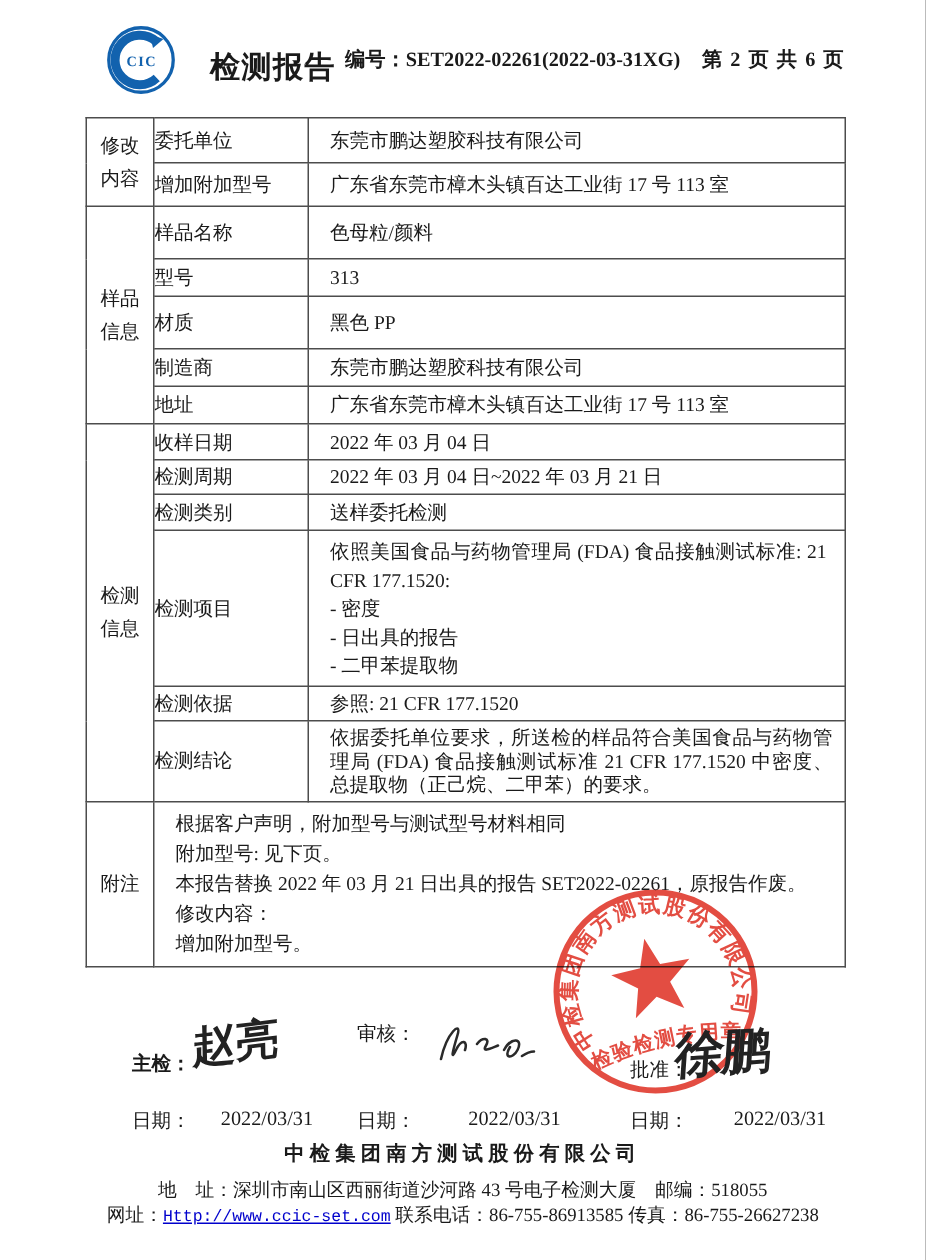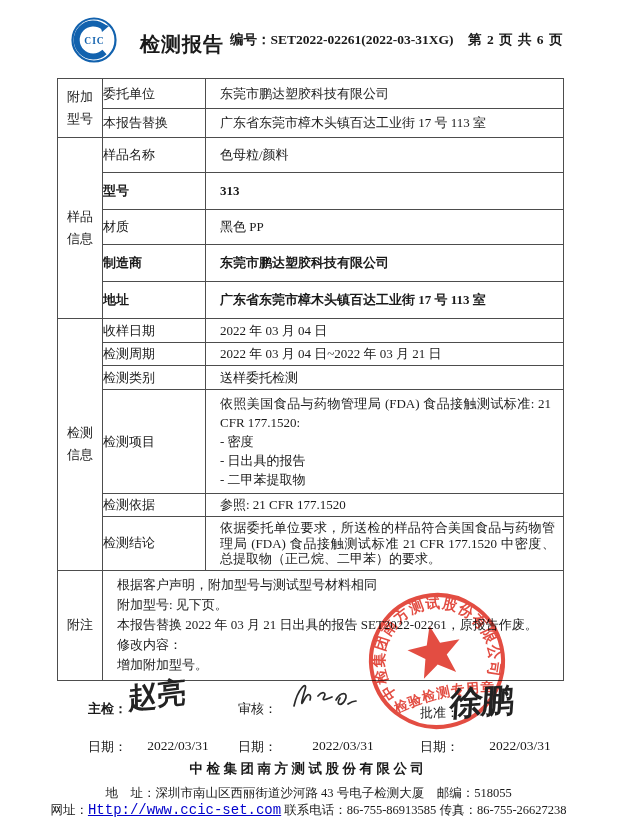--- a/index.html
+++ b/index.html
@@ -18,41 +18,41 @@
   .report-title { position:absolute; left:140px; top:31px; font-size:20px; font-weight:bold; letter-spacing:1px; }
   .report-no { position:absolute; left:230px; top:31px; font-size:13.5px; font-weight:bold; }
   .page-indicator { position:absolute; left:468px; top:31px; font-size:13.5px; font-weight:bold; letter-spacing:1px; }
   
   .tbl-wrap { position:absolute; left:57px; top:78px; }
   table.report { border-collapse: collapse; table-layout: fixed; width:506px; }
   table.report td { border:1px solid #4d4d4d; font-size:13px; vertical-align:middle; overflow:hidden; }
   td.sec { text-align:center; padding:0 9px; line-height:22px; }
   td.lbl { }
   td.val { padding-left:14px; padding-right:10px; }
-  tr.h30{height:30px;} tr.h29{height:29px;} tr.h35{height:35px;} tr.h33{height:37px;font-weight:bold;}
+  tr.h30{height:30px;} tr.h29{height:29px;} tr.h35{height:35px;} tr.h33{height:25px;}
   tr.h24{height:24px;} tr.h23{height:23px;} tr.h96{height:96px;} tr.h47{height:47px;} tr.h102{height:102px;}
   td.items { vertical-align:middle; padding:4px 12px 4px 14px; line-height:19px; }
   td.items .line { line-height:19px; }
   td.concl { line-height:15.5px; font-size:12.5px; padding:3px 8px 3px 14px; text-align:justify; }
   td.notes { vertical-align:middle; padding:4px 10px 4px 14px; }
   td.notes .line { line-height:20.2px; }
   
   .sig-label { position:absolute; font-size:13px; }
   .date-label { position:absolute; font-size:13px; }
   .date-value { position:absolute; font-size:13.5px; width:80px; text-align:center; }
   .handsig { position:absolute; font-weight:bold; color:#222; white-space:nowrap; }
   .sig-inspector { left:128px; top:676px; font-size:29px; transform:rotate(-7deg) skewX(-6deg); }
   .sig-approver { left:450px; top:680px; font-size:33px; transform:rotate(-4deg) skewX(-8deg); z-index:6; letter-spacing:-2px; }
   .sig-reviewer-svg { position:absolute; left:288px; top:676px; }
   .stamp { position:absolute; left:362px; top:588px; width:150px; height:150px; opacity:0.88; z-index:5; mix-blend-mode:multiply; }
   
   .footer { position:absolute; left:0; top:760px; width:617px; text-align:center; }
   .footer-company { font-size:13.5px; font-weight:bold; letter-spacing:3.5px; margin-bottom:7px; }
   .footer-line { font-size:12.5px; line-height:16.5px; }
-  .footer-link { font-family:"Liberation Mono","DejaVu Sans Mono",monospace; font-size:14px; color:#0000cc; text-decoration:underline; }
+  .footer-link { font-family:"Liberation Mono","DejaVu Sans Mono",monospace; font-size:11px; color:#0000cc; text-decoration:underline; }
 </style>
 </head>
 <body>
 
 <div class="page">
 
   <div class="logo">
     <svg width="64" height="50" viewBox="0 0 64 50">
       <circle cx="32" cy="25" r="21.5" fill="none" stroke="#1262ae" stroke-width="2.2"></circle>
       <path d="M 42 12.5 A 16.5 16.5 0 1 0 42.5 37" fill="none" stroke="#1262ae" stroke-width="6"></path>
@@ -68,26 +68,26 @@
   <div class="tbl-wrap">
     <table class="report">
       <colgroup>
           <col style="width:45px">
           <col style="width:103px">
           <col style="width:358px">
         </colgroup>
       <tbody>
 
         <tr class="h30">
-          <td class="sec" rowspan="2">附加型号</td>
+          <td class="sec" rowspan="2">修改内容</td>
           <td class="lbl">委托单位</td>
           <td class="val">东莞市鹏达塑胶科技有限公司</td>
         </tr>
         <tr class="h29">
-          <td class="lbl">本报告替换</td>
+          <td class="lbl">增加附加型号</td>
           <td class="val">广东省东莞市樟木头镇百达工业街 17 号 113 室</td>
         </tr>
 
         <tr class="h35">
           <td class="sec" rowspan="5">样品信息</td>
           <td class="lbl">样品名称</td>
           <td class="val">色母粒/颜料</td>
         </tr>
         <tr class="h33">
           <td class="lbl">型号</td>
@@ -145,21 +145,21 @@
             <div class="line">本报告替换 2022 年 03 月 21 日出具的报告 SET2022-02261，原报告作废。</div>
             <div class="line">修改内容：</div>
             <div class="line">增加附加型号。</div>
           </td>
         </tr>
       </tbody>
     </table>
   </div>
 
   <div class="sig-label" style="left:88px; top:700px;font-weight:bold;">主检：</div>
-  <div class="sig-label" style="left:238px; top:700px;">审核：</div>
+  <div class="sig-label" style="left:238px; top:680px;">审核：</div>
   <div class="sig-label" style="left:420px; top:704px;">批准：</div>
 
   <div class="handsig sig-inspector">赵亮</div>
   <svg class="sig-reviewer-svg" width="76" height="40" viewBox="0 0 76 40">
     <path d="M6,30 C10,12 20,4 17,14 C14,24 12,32 16,24 C20,16 24,18 22,24 M30,20 c4,-5 9,-4 6,1 c-3,5 3,2 8,0 m4,3 c5,-9 13,-8 9,0 c-3,6 -10,6 -5,-2 m8,6 c3,-2 5,-3 8,-3" fill="none" stroke="#2a2a2a" stroke-width="1.7" stroke-linecap="round"></path>
   </svg>
 
   <svg class="stamp" viewBox="0 0 150 150">
     <g transform="rotate(-12 75 73)">
       <circle cx="75" cy="73" r="66" fill="none" stroke="#df3428" stroke-width="4"></circle>

